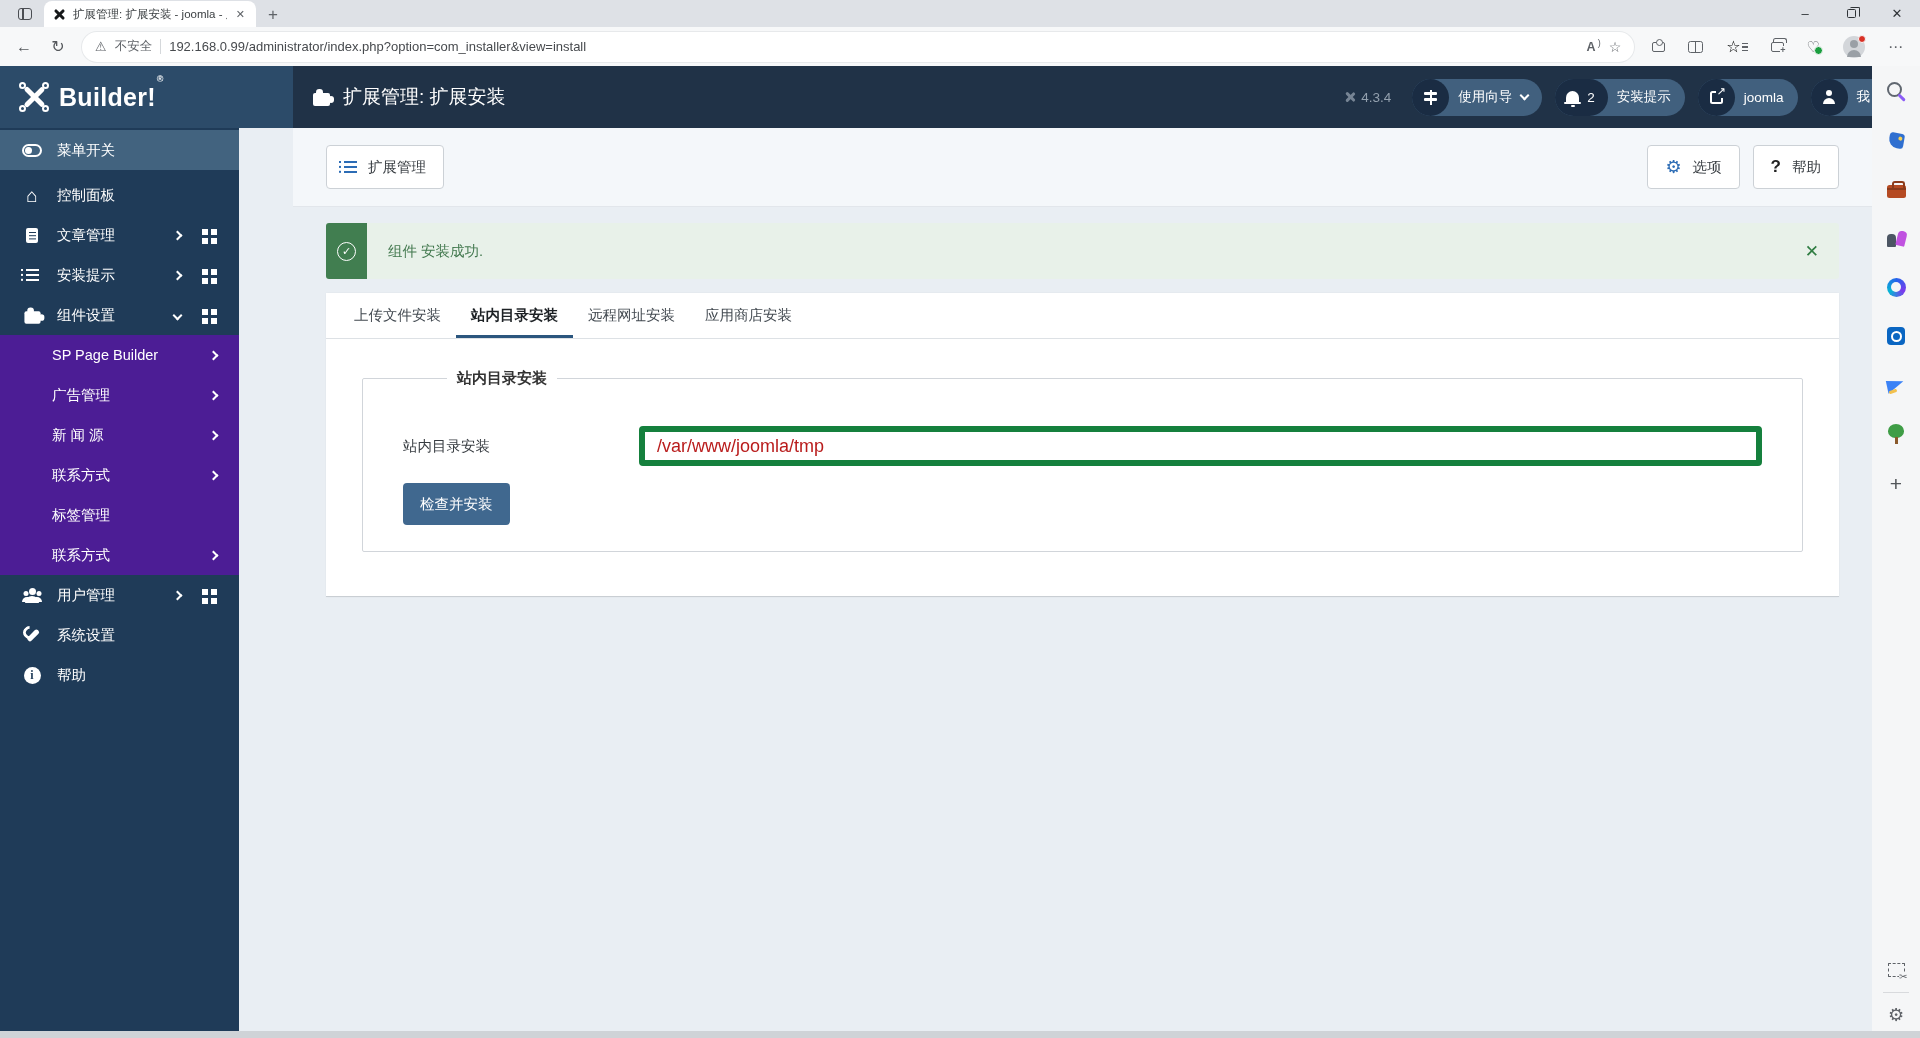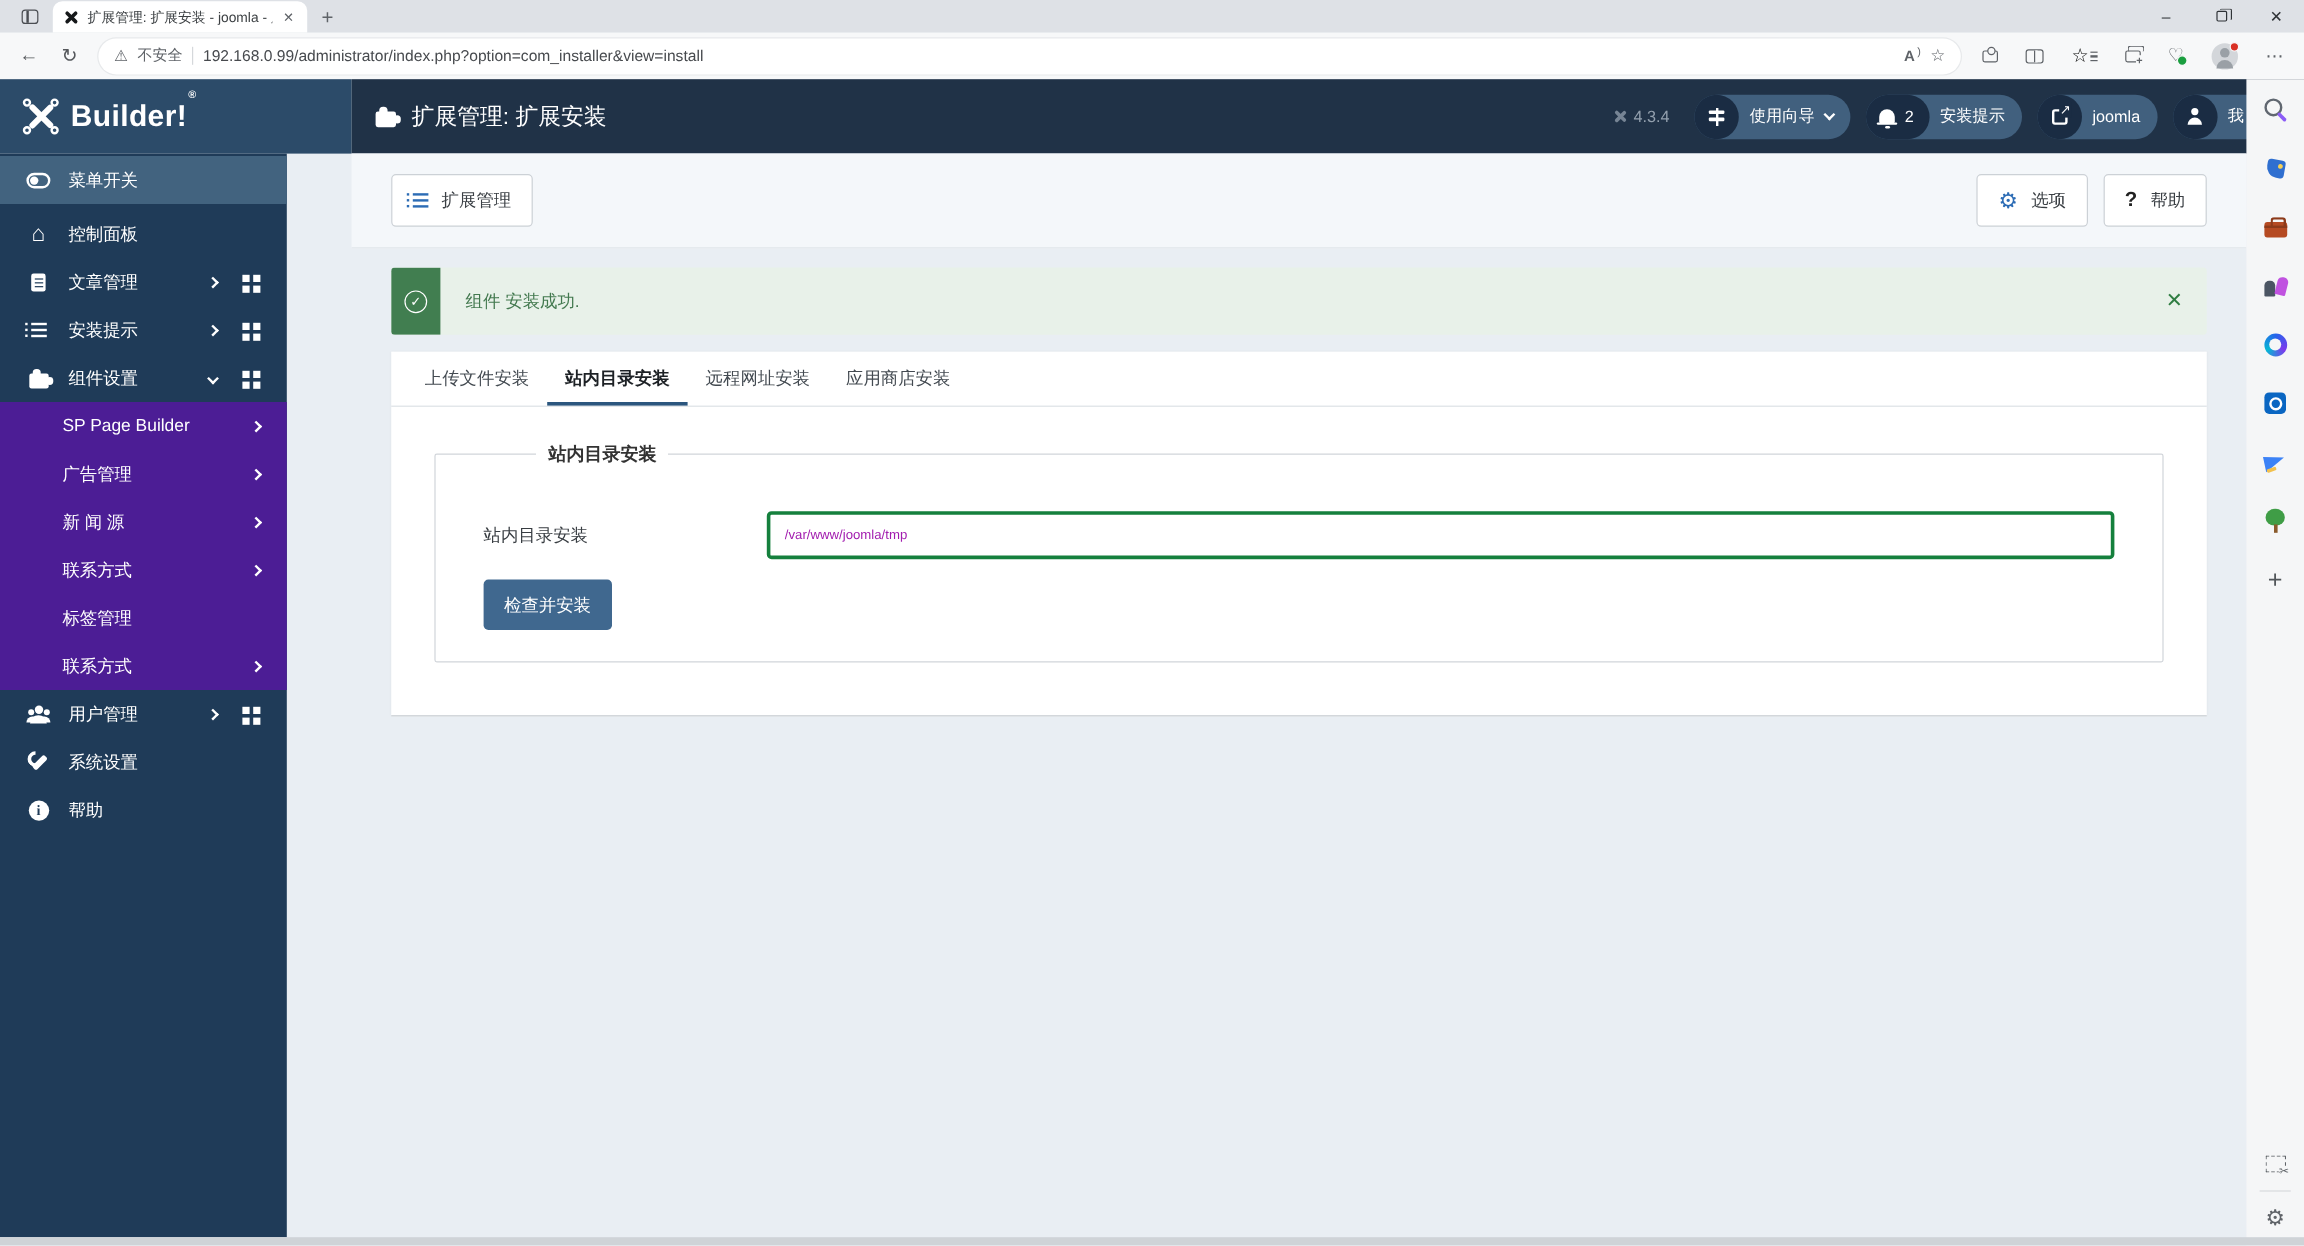--- a/index.html
+++ b/index.html
@@ -140,21 +140,21 @@
 
   .card{margin:0 33px;background:#fff;border-bottom:1px solid #c9ced3;box-shadow:0 0 2px rgba(0,0,0,.05)}
   .tabbar{display:flex;padding:0 13px;border-bottom:1px solid #dde1e5;height:46px}
   .tab{padding:0 15px;display:flex;align-items:center;font-size:14.5px;color:#434a51;cursor:pointer}
   .tab.active{font-weight:bold;color:#1d2125;border-bottom:3px solid #2b567e;padding-top:3px}
   .panel{padding:30px 36px 44px}
   fieldset{border:1px solid #d1d5da;border-radius:2px;padding:38px 40px 26px}
   legend{font-size:15px;font-weight:bold;color:#333;padding:0 10px;margin-left:44px}
   .frow{display:flex;align-items:center}
   .flabel{width:236px;font-size:14.5px;color:#383d42;flex:0 0 236px}
-  .finput{flex:1;height:40px;border:3px solid #15803d;border-radius:4px;padding:0 12px;font-size:11px;color:#a21caf;font-family:inherit;outline:none}
+  .finput{flex:1;height:40px;border:6px solid #15803d;border-radius:4px;padding:0 12px;font-size:18px;color:#b91c1c;font-family:inherit;outline:none}
   .fbtn{margin-top:17px;height:42px;padding:0 17px;background:#40688f;color:#fff;border:none;border-radius:4px;font-size:14.5px;cursor:pointer;font-family:inherit}
 
   
   .esidebar{position:absolute;right:0;top:66px;bottom:0;width:48px;background:#f5f6f7;display:flex;flex-direction:column;align-items:center;padding-top:14px;gap:27px}
   .eic{width:22px;height:22px;display:flex;align-items:center;justify-content:center;cursor:pointer}
   .e-search{width:20px;height:20px;position:relative}
   .e-search::before{content:"";position:absolute;left:1px;top:1px;width:11px;height:11px;border:2.6px solid #606770;border-radius:50%}
   .e-search::after{content:"";position:absolute;right:0;bottom:2px;width:9px;height:3.4px;border-radius:2px;background:#8b5cf6;transform:rotate(45deg)}
   .e-shop{width:15px;height:15px;background:#2f6fd0;border-radius:3px 3px 3px 9px;transform:rotate(10deg);position:relative}
   .e-shop::after{content:"";position:absolute;right:2.5px;top:2.5px;width:4px;height:4px;border-radius:50%;background:#f7d156}

